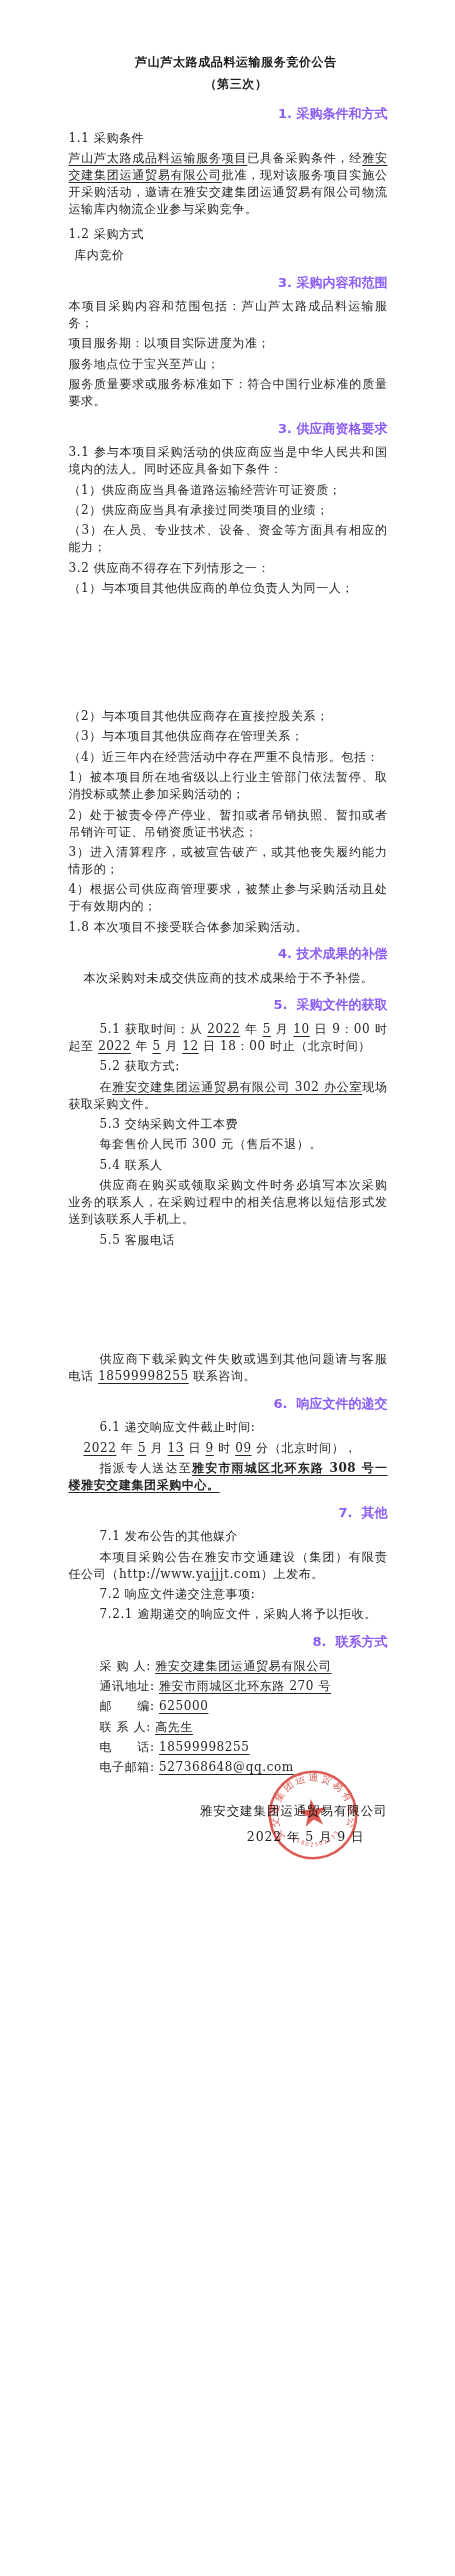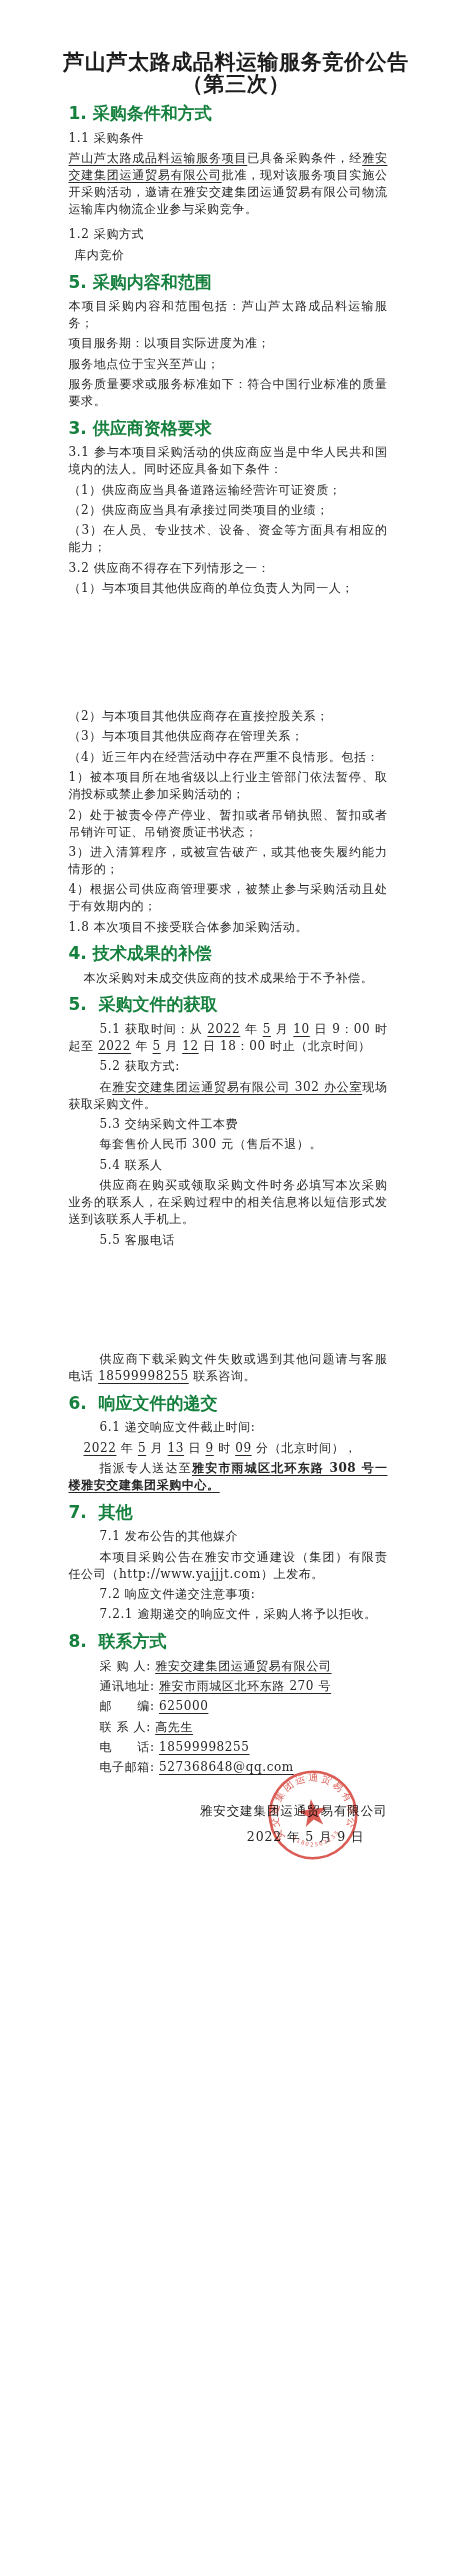--- a/index.html
+++ b/index.html
@@ -9,39 +9,40 @@
     background:#ffffff;
     font-family:"DejaVu Serif","Liberation Serif",serif;
     color:#262626;
   }
   .page{position:relative;width:456px;min-height:2576px;overflow:hidden;}
   .title{
     margin:52px auto 0;
     text-align:center;
     font-family:"Liberation Serif","DejaVu Serif",serif;
     font-weight:700;
-    font-size:21px;
+    font-size:12px;
     line-height:21.7px;
     letter-spacing:0.6px;
     color:#1c1c1c;
     padding-left:16px;
   }
   .doc{
     width:319px;
     margin:6.8px auto 0;
     font-size:12px;
   }
   .heading{
     font-family:"DejaVu Sans","Liberation Sans",sans-serif;
     font-weight:700;
-    font-size:17px;
+    font-size:13px;
     line-height:17px;
     margin:9.7px 0 7.4px;
-    color:#15803d;
+    color:#8b5cf6;
     white-space:pre-wrap;
+    text-align:right;
   }
   .sub{
     margin:8px 0 3.4px;
     line-height:17px;
     letter-spacing:0.6px;
   }
   .para{
     margin:3.4px 0;
     line-height:17px;
     text-align:justify;
@@ -87,21 +88,21 @@
 <div class="page">
 
   <h1 class="title"><span>芦山芦太路成品料运输服务竞价公告</span><br><span>（第三次）</span></h1>
 
   <div class="doc">
       <div class="heading"><span>1. 采购条件和方式</span></div>
       <div class="sub"><span>1.1 采购条件</span></div>
       <div class="para"><span class="u">芦山芦太路成品料运输服务项目</span><span>已具备采购条件，经</span><span class="u">雅安交建集团运通贸易有限公司</span><span>批准，现对该服务项目实施公开采购活动，邀请在雅安交建集团运通贸易有限公司物流运输库内物流企业参与采购竞争。</span></div>
       <div class="sub"><span>1.2 采购方式</span></div>
       <div class="para indent-xs"><span>库内竞价</span></div>
-      <div class="heading"><span>5. 采购内容和范围</span></div>
+      <div class="heading"><span>3. 采购内容和范围</span></div>
       <div class="para"><span>本项目采购内容和范围包括：芦山芦太路成品料运输服务；</span></div>
       <div class="para"><span>项目服务期：以项目实际进度为准；</span></div>
       <div class="para"><span>服务地点位于宝兴至芦山；</span></div>
       <div class="para"><span>服务质量要求或服务标准如下：符合中国行业标准的质量要求。</span></div>
       <div class="heading"><span>3. 供应商资格要求</span></div>
       <div class="para"><span>3.1 参与本项目采购活动的供应商应当是中华人民共和国境内的法人。同时还应具备如下条件：</span></div>
       <div class="para"><span>（1）供应商应当具备道路运输经营许可证资质；</span></div>
       <div class="para"><span>（2）供应商应当具有承接过同类项目的业绩；</span></div>
       <div class="para"><span>（3）在人员、专业技术、设备、资金等方面具有相应的能力；</span></div>
       <div class="para"><span>3.2 供应商不得存在下列情形之一：</span></div>

